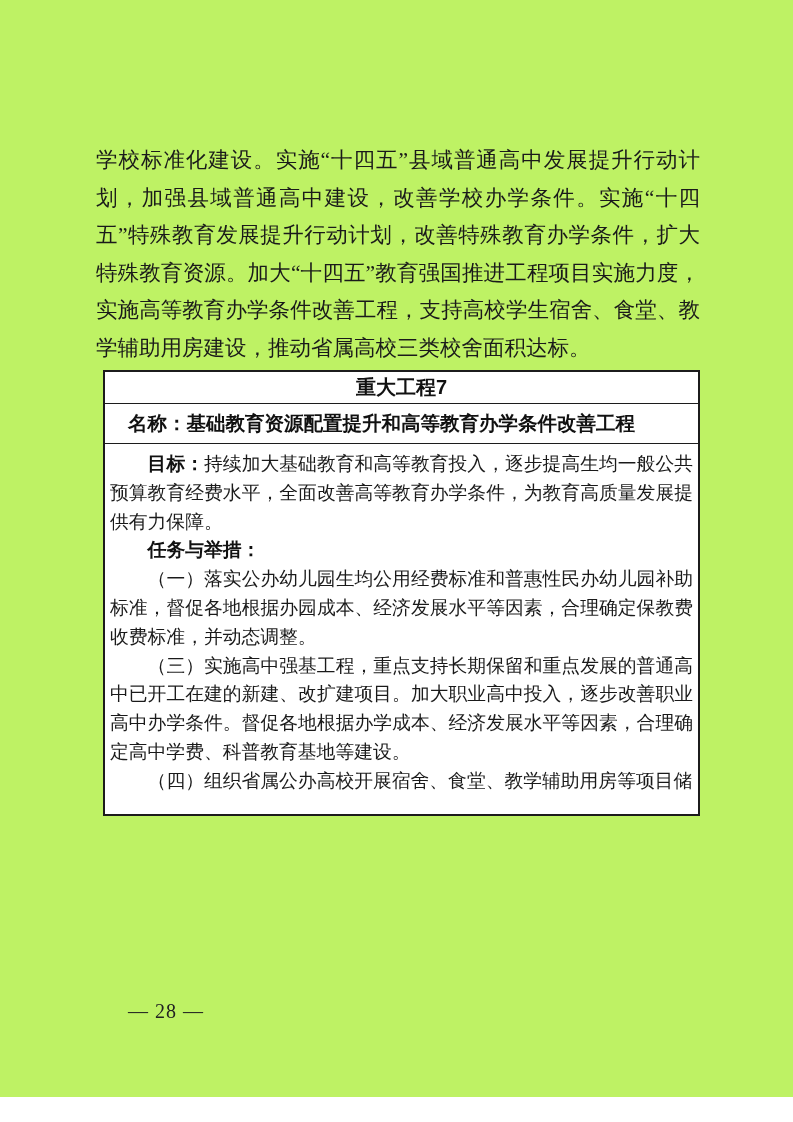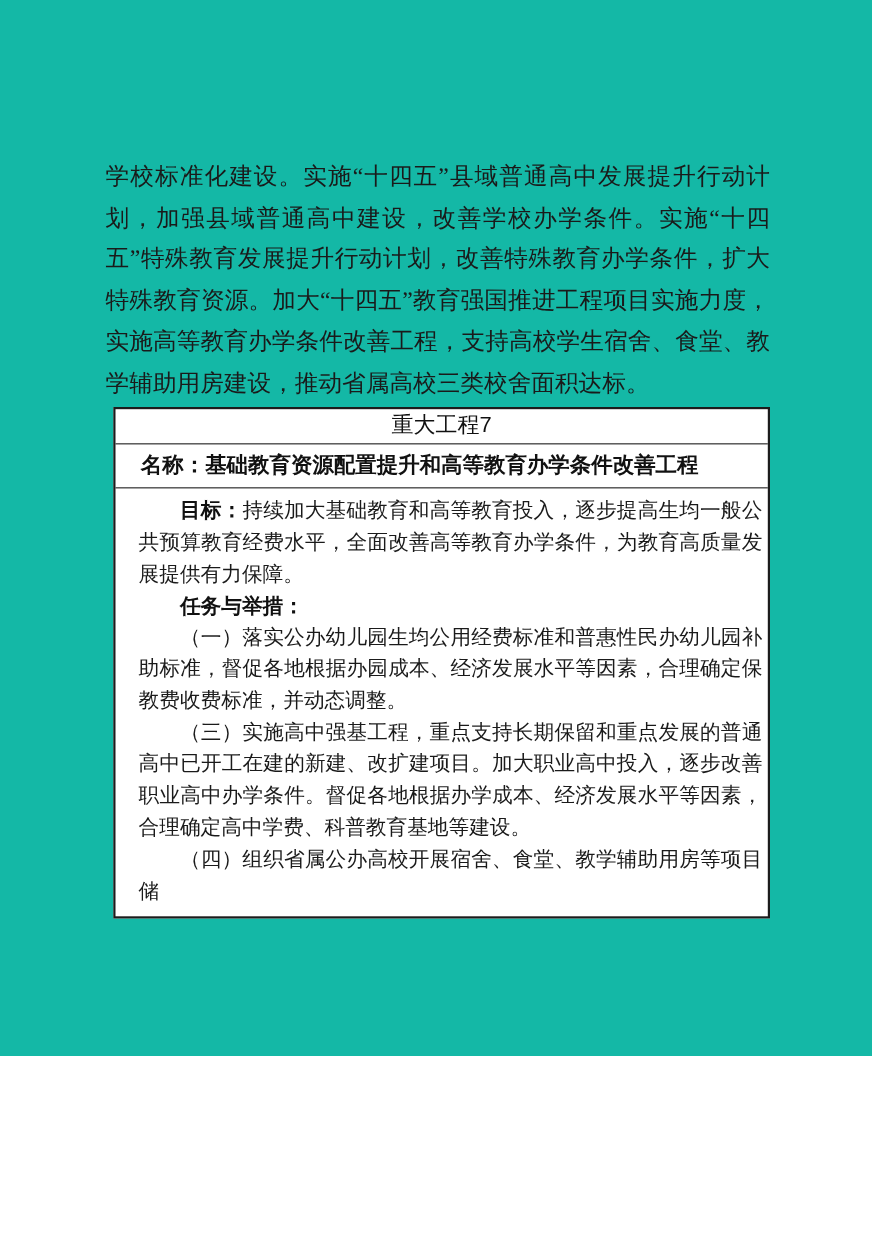--- a/index.html
+++ b/index.html
@@ -9,22 +9,22 @@
   }
   body {
     width: 793px;
     height: 1122px;
     font-family: "Liberation Serif", serif;
     color: #1a1a1a;
   }
   .page {
     position: relative;
     width: 793px;
-    height: 960px;
-    background: #14b8a6;
+    height: 1097px;
+    background: #bef264;
     overflow: hidden;
   }
   
   .intro {
     position: absolute;
     left: 96px;
     top: 142px;
     width: 604px;
     margin: 0;
     font-size: 21.5px;
@@ -40,45 +40,44 @@
     width: 597px;
     box-sizing: border-box;
     border: 2px solid #1c1c1c;
     background: #ffffff;
   }
   .box-title {
     height: 31px;
     line-height: 31px;
     text-align: center;
     font-family: "Liberation Sans", sans-serif;
-    font-weight: normal;
+    font-weight: bold;
     font-size: 20px;
     border-bottom: 1px solid #1c1c1c;
     color: #111;
   }
   .box-name {
     height: 39px;
     line-height: 39px;
     padding-left: 23px;
     font-family: "Liberation Sans", sans-serif;
     font-weight: bold;
     font-size: 19.5px;
     border-bottom: 1px solid #1c1c1c;
     color: #111;
     white-space: nowrap;
     overflow: hidden;
   }
   .box-body {
-    padding: 6px 5px 8px 5px;
+    padding: 6px 5px 18px 5px;
     font-size: 18.8px;
     line-height: 28.8px;
     text-align: justify;
     text-justify: inter-ideograph;
     color: #1a1a1a;
-    margin-left: 16px;
   }
   .body-p {
     margin: 0;
     text-indent: 2em;
   }
   .hei {
     font-family: "Liberation Sans", sans-serif;
     font-weight: bold;
     color: #111;
   }

